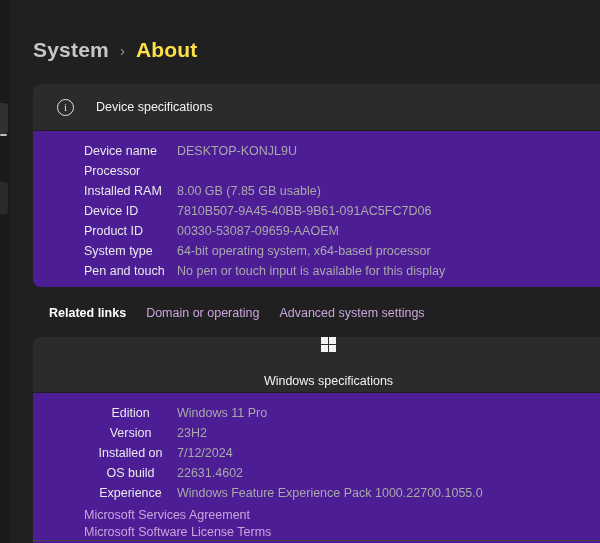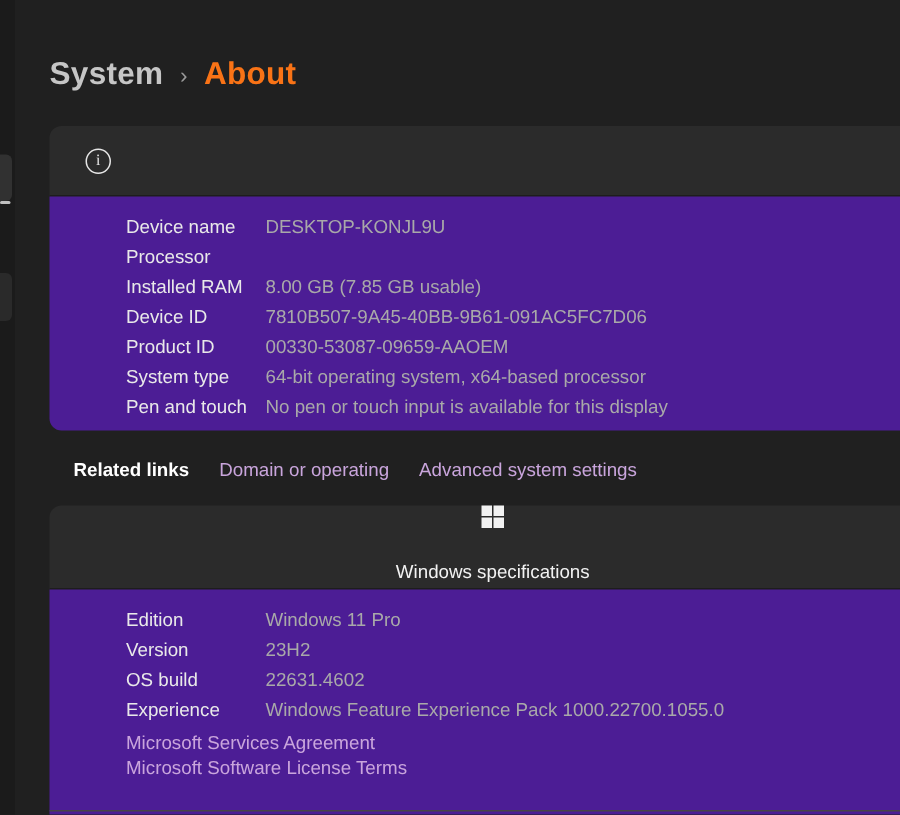--- a/index.html
+++ b/index.html
@@ -16,37 +16,37 @@
   .nav-strip { position:absolute; left:0; top:0; width:10px; height:543px; background:#1b1b1b; }
   .nav-frag { position:absolute; left:0; width:8px; border-radius:0 4px 4px 0; }
   .nav-frag.one { top:103px; height:31px; background:#313131; }
   .nav-frag.one::after { content:""; position:absolute; left:0; bottom:-2px; width:7px; height:2px; background:#c0c0c0; border-radius:1px; }
   .nav-frag.two { top:182px; height:32px; background:#2a2a2a; }
 
   
   .breadcrumb { position:absolute; left:33px; top:38px; display:flex; align-items:center; }
   .crumb-parent { font-size:21px; font-weight:700; color:#c6c6c6; letter-spacing:.2px; }
   .crumb-sep { font-size:15px; color:#9a9a9a; margin:0 11px; padding-top:1px; }
-  .crumb-current { font-size:21px; font-weight:700; color:#f97316; letter-spacing:.2px; }
+  .crumb-current { font-size:21px; font-weight:700; color:#fde047; letter-spacing:.2px; }
 
   
   .card { position:absolute; left:33px; right:0; }
   .card-header {
     height:47px; background:#2b2b2b; border-radius:8px 0 0 0;
     display:flex; align-items:center; padding-left:24px; gap:22px;
     border-bottom:1px solid #1d1d1d; cursor:default;
   }
   .card-header.tall { height:56px;flex-direction:column; }
   .card-title { font-size:12.5px; color:#f2f2f2; }
   .card-body { background:#4c1d95; }
 
   .card-devspec { top:84px; }
   .card-devspec .card-body { height:156px; border-radius:0 0 0 8px; padding:10px 0 0 51px; }
   .card-winspec { top:337px; }
-  .card-winspec .card-body { height:150px; padding:10px 0 0 51px; position:relative; }
+  .card-winspec .card-body { height:150px; padding:10px 0 0 51px; position:relative;text-align:center; }
 
   .spec-row { display:flex; align-items:center; height:20px; font-size:12.5px; }
   .spec-label { width:93px; flex-shrink:0; color:#e9e9e9; }
   .spec-value { color:#a9a9a9; white-space:pre; }
 
   
   .info-icon {
     width:17px; height:17px; border:1.2px solid #e6e6e6; border-radius:50%;
     display:flex; align-items:center; justify-content:center; flex-shrink:0;
     color:#e6e6e6; font-size:10.5px; font-family:"Liberation Serif", serif;
@@ -75,20 +75,21 @@
 
 <div class="breadcrumb">
   <span class="crumb-parent">System</span>
   <span class="crumb-sep">›</span>
   <span class="crumb-current">About</span>
 </div>
 
 <div class="card card-devspec">
   <div class="card-header">
     <span class="info-icon"></span>
+    <span class="card-title">Device specifications</span>
   </div>
   <div class="card-body">
     <div class="spec-row">
       <span class="spec-label">Device name</span>
       <span class="spec-value">DESKTOP-KONJL9U</span>
     </div>
     <div class="spec-row">
       <span class="spec-label">Processor</span>
     </div>
     <div class="spec-row">
@@ -133,20 +134,24 @@
   <div class="card-body">
     <div class="spec-row">
       <span class="spec-label">Edition</span>
       <span class="spec-value">Windows 11 Pro</span>
     </div>
     <div class="spec-row">
       <span class="spec-label">Version</span>
       <span class="spec-value">23H2</span>
     </div>
     <div class="spec-row">
+      <span class="spec-label">Installed on</span>
+      <span class="spec-value">7/12/2024</span>
+    </div>
+    <div class="spec-row">
       <span class="spec-label">OS build</span>
       <span class="spec-value">22631.4602</span>
     </div>
     <div class="spec-row">
       <span class="spec-label">Experience</span>
       <span class="spec-value">Windows Feature Experience Pack 1000.22700.1055.0</span>
     </div>
     <div class="agreement-links">
       <a class="link">Microsoft Services Agreement</a>
       <a class="link">Microsoft Software License Terms</a>

